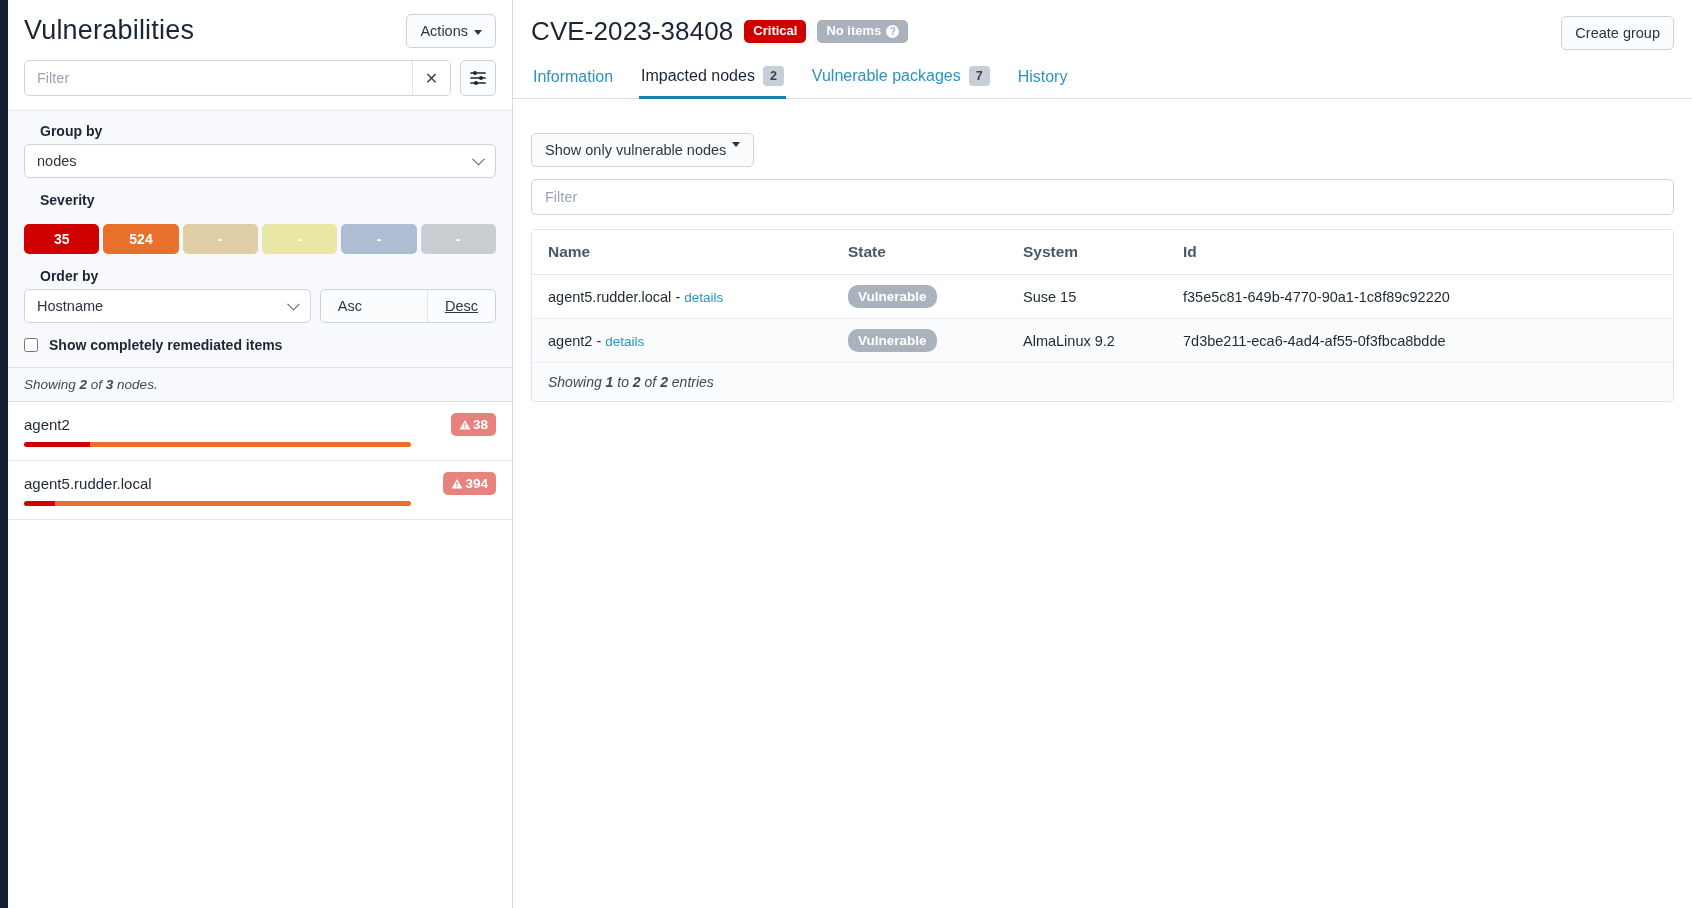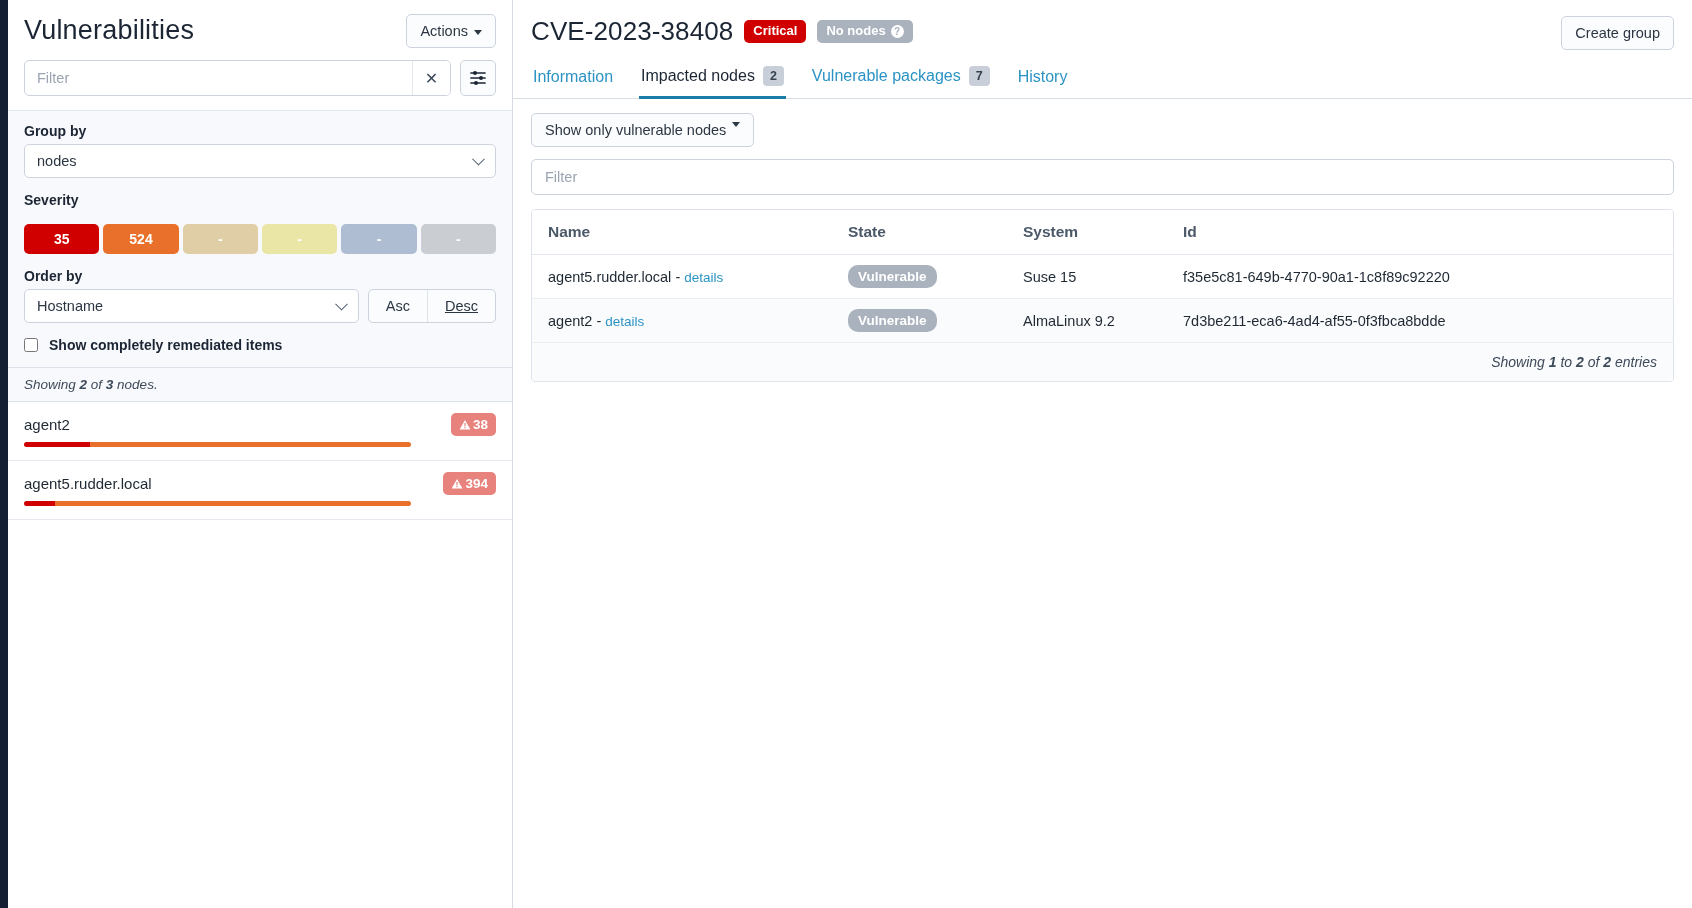--- a/index.html
+++ b/index.html
@@ -116,21 +116,21 @@
   .sb-panel {
     background: #f8f9fc;
     border-top: 1px solid #e3e7ee;
     border-bottom: 1px solid #dde2ea;
     padding: 12px 16px 14px 16px;
   }
   .lbl {
     font-size: 14px;
     font-weight: bold;
     color: #1b2533;
-    margin: 0 0 5px 0;
+    margin: 0 0 5px 16px;
   }
   .lbl.sp { margin-top: 14px; }
   .select {
     position: relative;
     height: 34px;
     border: 1px solid #ccd3de;
     border-radius: 5px;
     background: #fff;
     display: flex;
     align-items: center;
@@ -174,21 +174,21 @@
   }
   .segmented button {
     font-family: "Liberation Sans", sans-serif;
     background: transparent;
     border: none;
     padding: 0 17px;
     font-size: 14.5px;
     color: #2b3642;
     cursor: pointer;
   }
-  .segmented button + button { border-left: 1px solid #dfe4eb; }
+  .segmented button + button { border-left: 1px solid #dfe4eb; margin-left: 48px; }
   .segmented button.active { text-decoration: underline; font-weight: 400; }
 
   .chk-row {
     display: flex;
     align-items: center;
     gap: 11px;
     margin-top: 14px;
   }
   .chk-row input { width: 14px; height: 14px; margin: 0; cursor: pointer; }
   .chk-row label { font-size: 14px; font-weight: bold; color: #1b2533; cursor: pointer; }
@@ -302,20 +302,21 @@
     font-size: 12.5px;
     font-weight: bold;
     padding: 2px 7px;
     line-height: 1.3;
   }
 
   .main-body { padding: 14px 18px 0 18px; flex: 1; overflow: auto; }
   .show-only {
     display: inline-flex;
     align-items: flex-start;
+    margin-top: 20px;
   }
   .main-filter {
     margin-top: 12px;
     height: 36px;
     width: 100%;
     border: 1px solid #ccd3de;
     border-radius: 5px;
     padding: 0 13px;
     font-size: 14.5px;
     font-family: "Liberation Sans", sans-serif;
@@ -362,21 +363,20 @@
     font-weight: bold;
     border-radius: 10px;
     padding: 4px 10px;
   }
   .table-foot {
     padding: 11px 16px;
     font-size: 14px;
     font-style: italic;
     color: #3d4a5a;
     background: #fafbfd;
-    text-align: right;
   }
   .table-foot b { font-weight: bold; font-style: italic; }
 </style>
 </head>
 <body>
 
 <div class="app">
 
   <div class="rail"></div>
 
@@ -496,21 +496,21 @@
     </div>
   </aside>
 
   <section class="main">
 
     <div class="main-head">
       <div class="cve-title-row">
         <span class="cve-title">CVE-2023-38408</span>
         <span class="pill critical">Critical</span>
         <span class="pill nogroup">
-          <span>No nodes</span>
+          <span>No items</span>
           <span class="help-dot">?</span>
         </span>
       </div>
       <button class="btn">Create group</button>
     </div>
 
     <div class="tabs">
       <div class="tab">
         <span>Information</span>
       </div>

